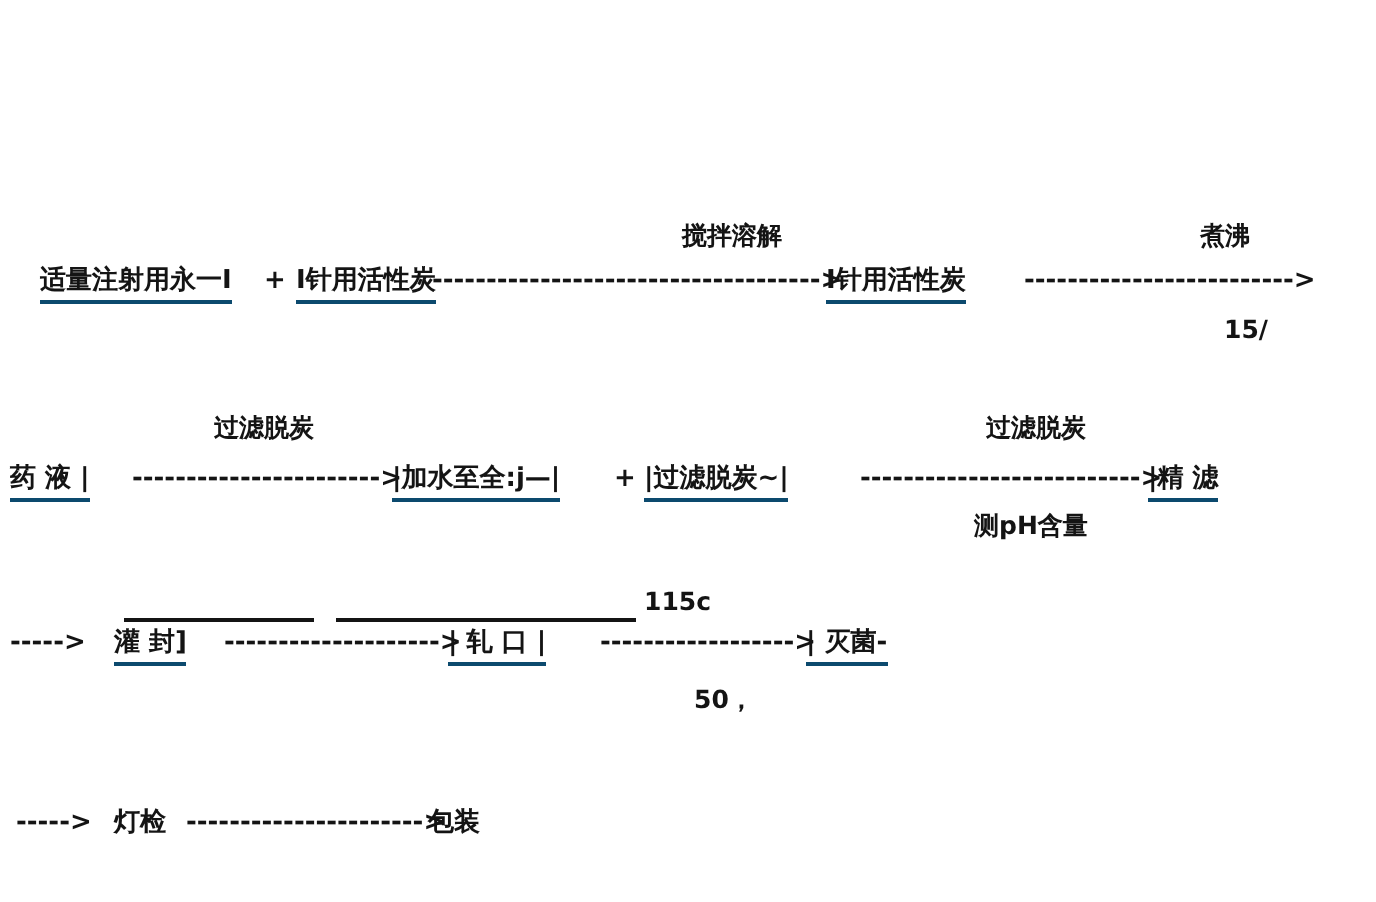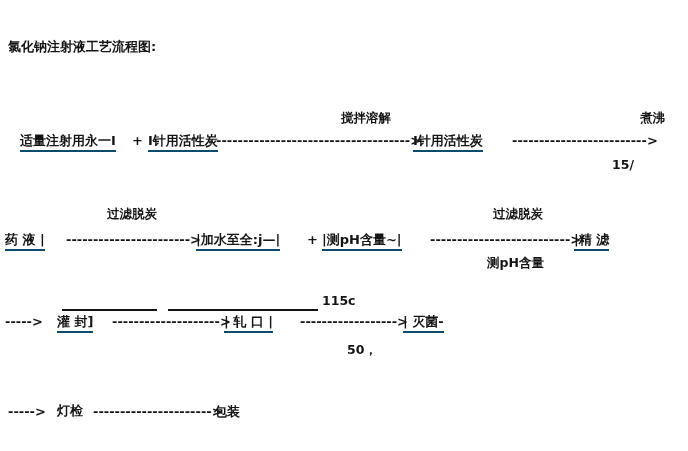--- a/index.html
+++ b/index.html
@@ -18,55 +18,54 @@
   .u { border-bottom: 2px solid #0c4a6e; padding-bottom: 0; }
   .arrow { letter-spacing: 0; }
   .hline { position: absolute; border-top: 2px solid #141414; height: 0; }
   .lbl { font-size: 12.5px; text-align: center; }
 </style>
 </head>
 <body>
 
 <div class="page">
 
-  <div class="abs" style="left:8px; top:38px;">氯化钠注射液工艺流程图:</div>
 
   <span class="abs lbl" style="left:341px; top:109px;">搅拌溶解</span>
-  <span class="abs lbl" style="left:600px; top:109px;margin-left:40px;">煮沸</span>
+  <span class="abs lbl" style="left:600px; top:109px;">煮沸</span>
 
   <span class="abs u" style="left:20px; top:132px;">适量注射用永一I</span>
   <span class="abs" style="left:132px; top:132px;">+</span>
   <span class="abs u" style="left:148px; top:132px;">I针用活性炭</span>
   <span class="abs arrow" style="left:216px; top:132px;">------------------------------------&gt;</span>
   <span class="abs u" style="left:413px; top:132px;text-align:right;">I针用活性炭</span>
   <span class="abs arrow" style="left:512px; top:132px;">-------------------------&gt;</span>
   <span class="abs lbl" style="left:612px; top:156px;">15/</span>
 
   <span class="abs lbl" style="left:107px; top:205px;">过滤脱炭</span>
   <span class="abs lbl" style="left:493px; top:205px;">过滤脱炭</span>
 
   <span class="abs u" style="left:5px; top:231px;">药 液 |</span>
   <span class="abs arrow" style="left:66px; top:231px;">-----------------------&gt;</span>
   <span class="abs u" style="left:196px; top:231px;">|加水至全:j—|</span>
   <span class="abs" style="left:307px; top:231px;">+</span>
-  <span class="abs u" style="left:322px; top:231px;">|测pH含量~|</span>
+  <span class="abs u" style="left:322px; top:231px;">|过滤脱炭~|</span>
   <span class="abs arrow" style="left:430px; top:231px;">--------------------------&gt;</span>
   <span class="abs lbl" style="left:487px; top:254px;">测pH含量</span>
   <span class="abs u" style="left:574px; top:231px;">|精 滤</span>
 
   <div class="hline" style="left:62px; top:309px; width:95px;"></div>
   <div class="hline" style="left:168px; top:309px; width:150px;"></div>
   <span class="abs lbl" style="left:322px; top:292px;">115c</span>
 
   <span class="abs arrow" style="left:5px; top:313px;">-----&gt;</span>
   <span class="abs u" style="left:57px; top:313px;">灌 封]</span>
   <span class="abs arrow" style="left:112px; top:313px;">--------------------&gt;</span>
   <span class="abs u" style="left:224px; top:313px;">| 轧 口 |</span>
   <span class="abs arrow" style="left:300px; top:313px;">------------------&gt;</span>
   <span class="abs lbl" style="left:347px; top:341px;">50，</span>
   <span class="abs u" style="left:403px; top:313px;">| 灭菌-</span>
 
   <span class="abs arrow" style="left:8px; top:403px;">-----&gt;</span>
-  <span class="abs" style="left:57px; top:403px;font-family:Liberation Mono, monospace;">灯检</span>
+  <span class="abs" style="left:57px; top:403px;">灯检</span>
   <span class="abs arrow" style="left:93px; top:403px;">----------------------&gt;</span>
   <span class="abs" style="left:214px; top:403px;">包装</span>
 
 </div>
 
 </body></html>

